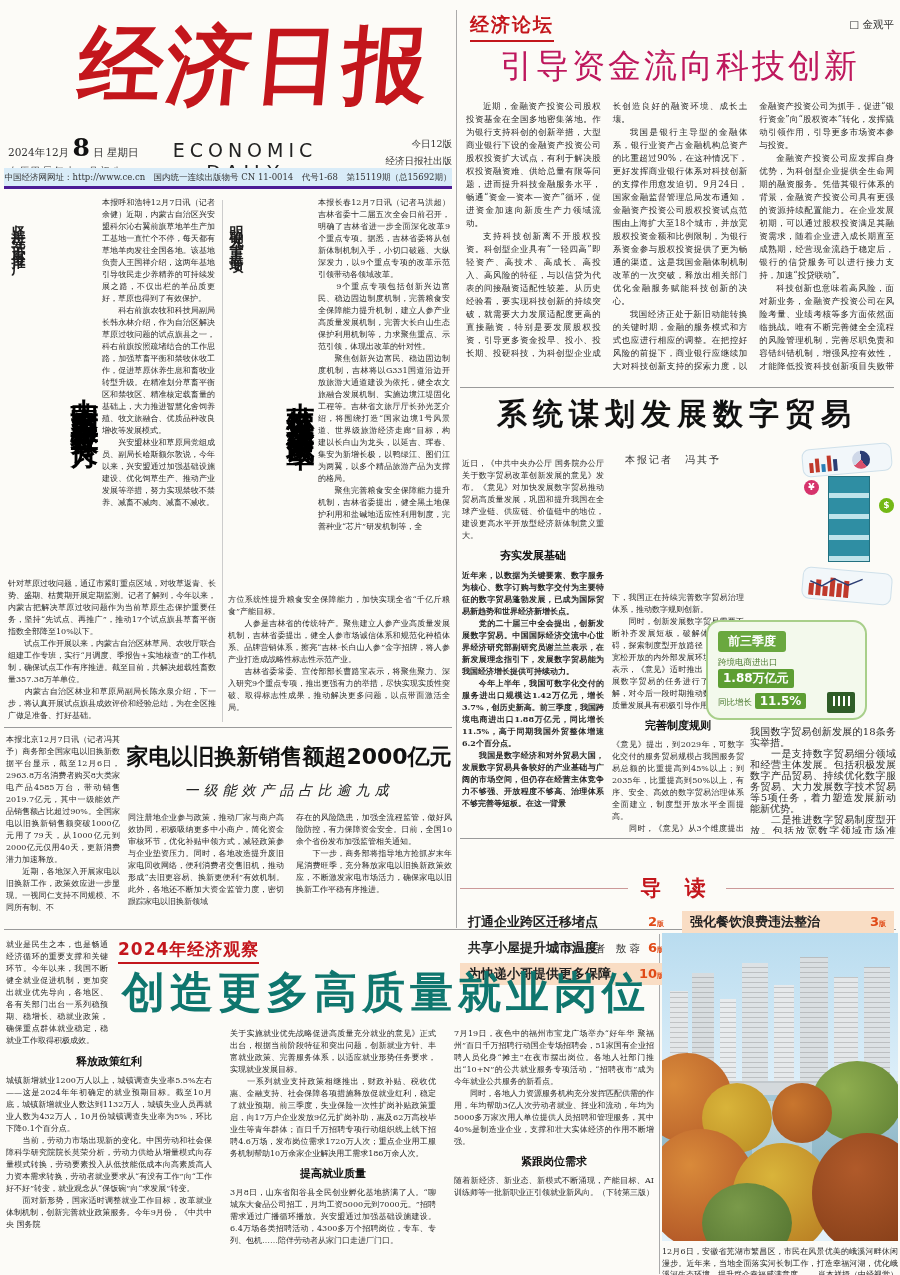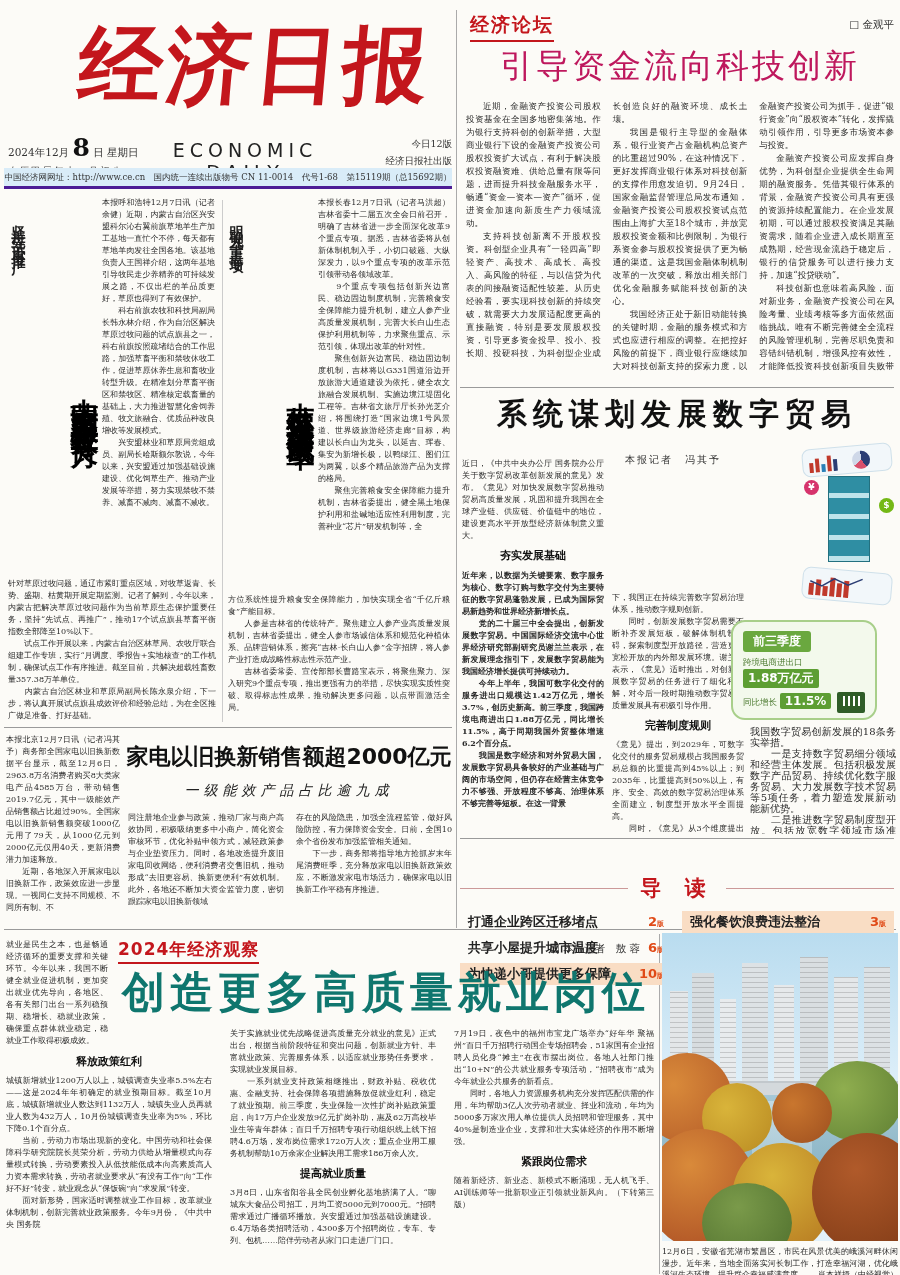--- a/index.html
+++ b/index.html
@@ -41,21 +41,21 @@
 
   
   .dt-head { left:460px; top:394px; width:434px; text-align:center; font-size:30px; font-weight:bold;
              letter-spacing:6px; color:#111; }
   .dt-byline { left:456px; top:437px; width:434px; text-align:center; font-size:10px; color:#333; letter-spacing:2px;margin-top:16px; }
   .shead { text-align:center; font-weight:bold; font-size:11px; margin:6px 0; color:#111;
            font-family:"DejaVu Sans","Liberation Sans",sans-serif; }
 
   .bubble { border-radius:14px; padding:8px 10px; }
   .b1 { left:612px; top:452px; width:188px; height:136px; background:#ecf6fc; border:2px solid #7cc2e2; }
-  .b2 { left:731px; top:620px; width:146px; height:100px; background:#f3f9ec; border:2px solid #a8cf8a; }
+  .b2 { left:706px; top:620px; width:161px; height:100px; background:#f3f9ec; border:2px solid #a8cf8a; }
   .badge { display:inline-block; color:#fff; font-weight:bold; font-size:12px; padding:2px 10px; border-radius:3px;
            font-family:"DejaVu Sans","Liberation Sans",sans-serif; }
   .badge.blue { background:#2e86c1; }
   .badge.green { background:#6aa83f; }
   .iline { font-size:8.5px; color:#3d7ea6; margin-top:5px; font-family:"DejaVu Sans","Liberation Sans",sans-serif; }
   .b2 .iline { color:#4b7a2f; }
   .ival { display:inline-block; color:#fff; font-weight:bold; font-size:12px; padding:1px 5px; border-radius:2px; }
   .ival.blue { background:#2b8fc4; } .ival.green { background:#5d9e33; }
   .icn { font-family:"DejaVu Sans","Liberation Sans",sans-serif; }
 
@@ -274,21 +274,21 @@
   <div class="abs" style="left:230px;top:1028px;width:206px;height:244px;overflow:hidden;">
     <div class="t" style="height:auto;">关于实施就业优先战略促进高质量充分就业的意见》正式出台，根据当前阶段特征和突出问题，创新就业方针、丰富就业政策、完善服务体系，以适应就业形势任务要求，实现就业发展目标。
 　　一系列就业支持政策相继推出，财政补贴、税收优惠、金融支持、社会保障各项措施释放促就业红利，稳定了就业预期。前三季度，失业保险一次性扩岗补贴政策重启，向17万户企业发放9亿元扩岗补助，惠及62万高校毕业生等青年群体；百日千万招聘专项行动组织线上线下招聘4.6万场，发布岗位需求1720万人次；重点企业用工服务机制帮助10万余家企业解决用工需求186万余人次。</div>
     <div class="shead">提高就业质量</div>
     <div class="t" style="height:auto;">3月8日，山东省阳谷县全民创业孵化基地挤满了人。“聊城东大食品公司招工，月均工资5000元到7000元。”招聘需求通过广播循环播放。兴安盟通过加强基础设施建设。6.4万场各类招聘活动，4300多万个招聘岗位，专车、专列、包机……陪伴劳动者从家门口走进厂门口。</div>
   </div>
   <div class="abs" style="left:454px;top:1028px;width:200px;height:244px;overflow:hidden;">
     <div class="t" style="height:auto;">7月19日，夜色中的福州市宝龙广场举办“好年华 聚福州”百日千万招聘行动国企专场招聘会，51家国有企业招聘人员化身“摊主”在夜市摆出岗位。各地人社部门推出“10+N”的公共就业服务专项活动，“招聘夜市”成为今年就业公共服务的新看点。
 　　同时，各地人力资源服务机构充分发挥匹配供需的作用，年均帮助3亿人次劳动者就业、择业和流动，年均为5000多万家次用人单位提供人员招聘和管理服务，其中40%是制造业企业，支撑和壮大实体经济的作用不断增强。</div>
     <div class="shead">紧跟岗位需求</div>
-    <div class="t" style="height:auto;">随着新经济、新业态、新模式不断涌现，无人机飞手、AI训练师等一批新职业正引领就业新风向。（下转第三版）</div>
+    <div class="t" style="height:auto;">随着新经济、新业态、新模式不断涌现，产能目标、AI训练师等一批新职业正引领就业新风向。（下转第三版）</div>
   </div>
 
   <div class="abs photo">
 
     <div class="ph bwin" style="left:8px;top:58px;width:18px;height:92px;background-color:#e3e6e8;"></div>
     <div class="ph bwin" style="left:30px;top:40px;width:22px;height:110px;background-color:#d7dcdf;"></div>
     <div class="ph bwin" style="left:58px;top:66px;width:16px;height:84px;background-color:#e8ebed;"></div>
     <div class="ph bwin" style="left:80px;top:30px;width:26px;height:120px;background-color:#dde2e5;"></div>
     <div class="ph bwin" style="left:112px;top:52px;width:20px;height:98px;background-color:#e6e9eb;"></div>
     <div class="ph bwin" style="left:138px;top:24px;width:28px;height:126px;background-color:#d9dee1;"></div>

